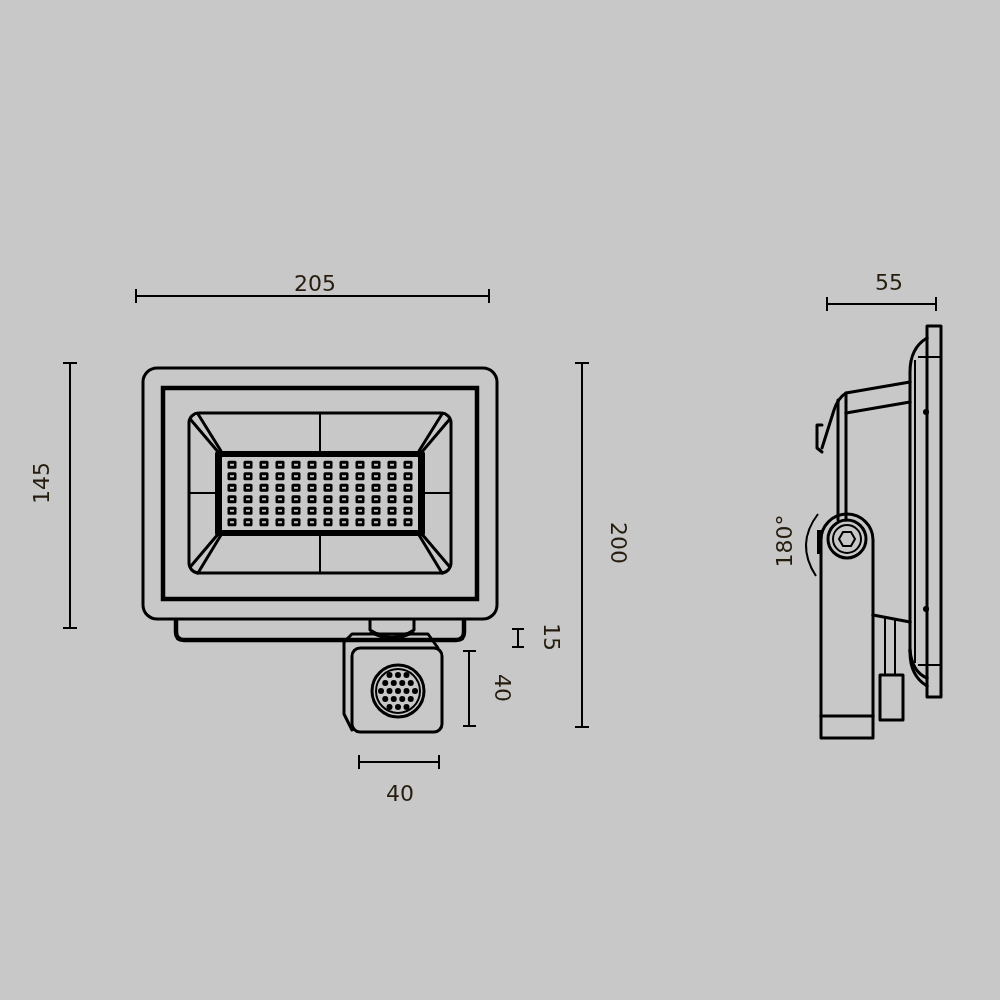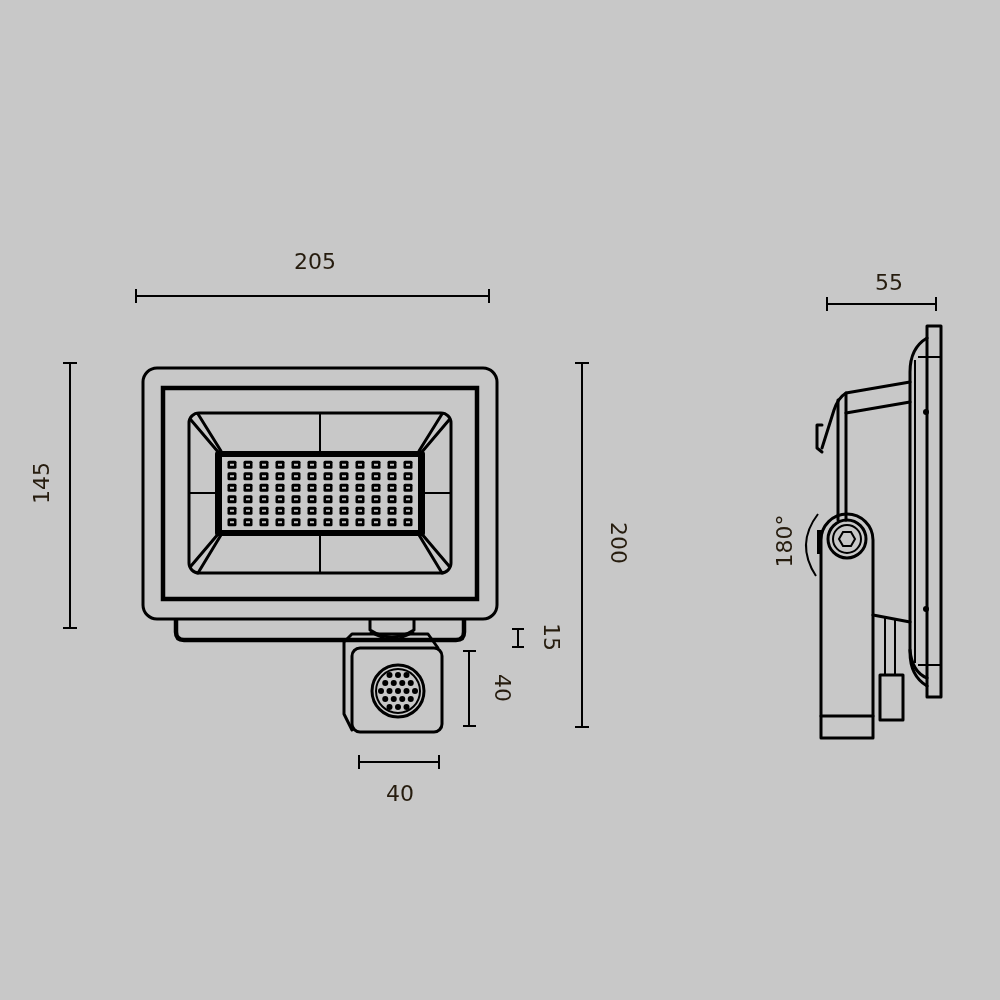--- a/index.html
+++ b/index.html
@@ -295,20 +295,20 @@
     <path class="ln" d="M910 650 Q912 672 927 678"></path>
   </g>
 
   <g>
     <line class="dim" x1="827" y1="304" x2="936" y2="304"></line>
     <line class="dim" x1="827" y1="297" x2="827" y2="311"></line>
     <line class="dim" x1="936" y1="297" x2="936" y2="311"></line>
   </g>
 </svg>
 
-<div class="lbl" style="left:294px; top:251px;">205</div>
+<div class="lbl" style="left:294px; top:273px;">205</div>
 <div class="lbl rotm90" style="left:21px; top:472px;">145</div>
 <div class="lbl rot90" style="left:597px; top:532px;">200</div>
 <div class="lbl rot90" style="left:537px; top:626px;">15</div>
 <div class="lbl rot90" style="left:488px; top:677px;">40</div>
 <div class="lbl" style="left:386px; top:783px;">40</div>
 <div class="lbl" style="left:875px; top:272px;text-align:center;">55</div>
 <div class="lbl rotm90" style="left:758px; top:530px;">180°</div>
 
 </body></html>

